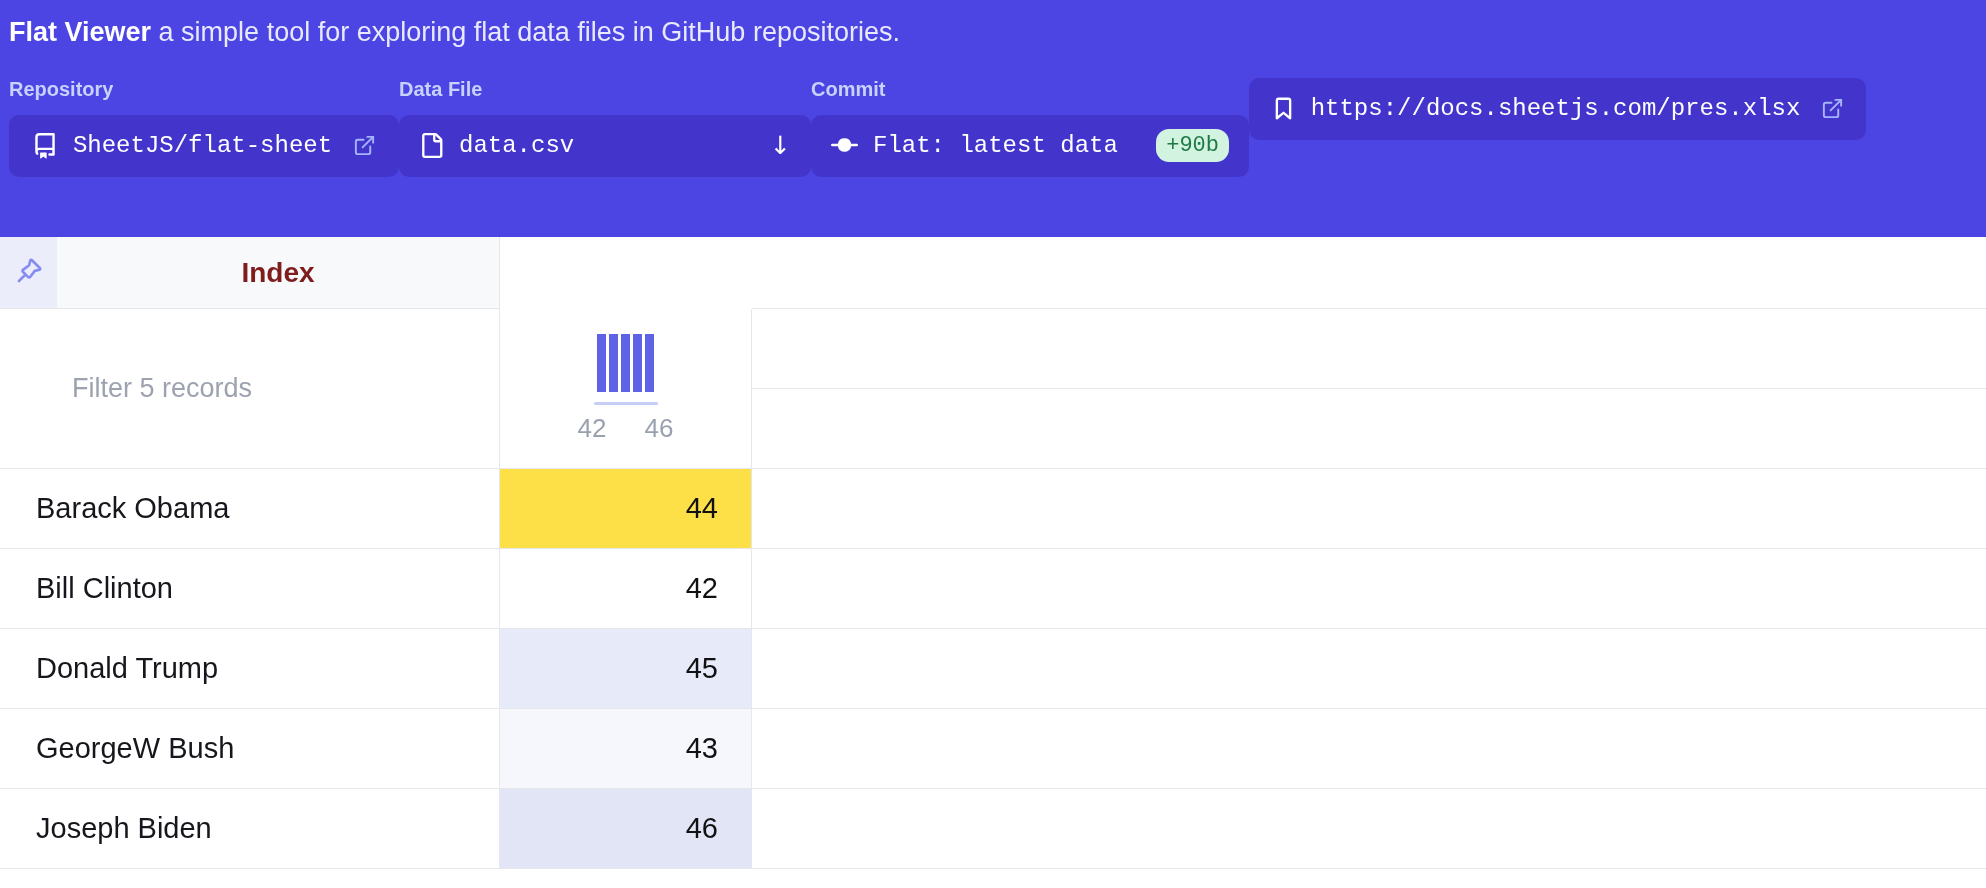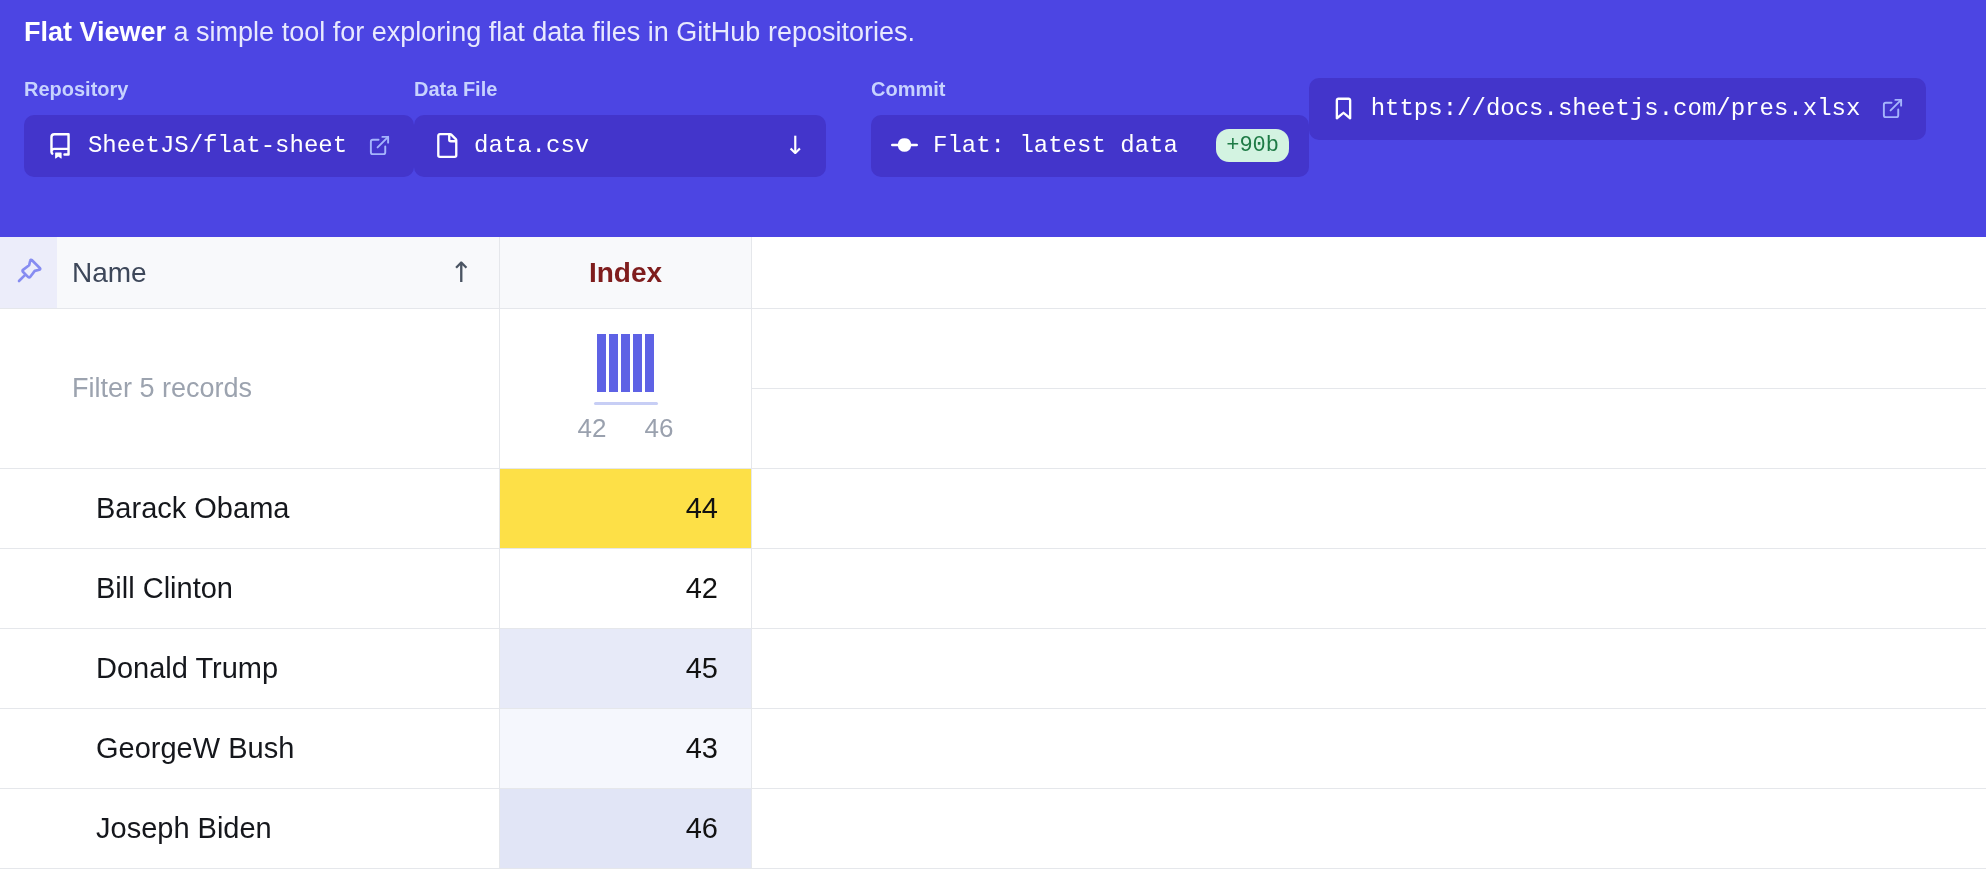--- a/index.html
+++ b/index.html
@@ -6,35 +6,35 @@
     --topbar-bg:#4C45E3; --button-bg:#4335CB; --label-text:#C7D2FE;
     --badge-bg:#D3F3E1; --badge-text:#1E7A45; --border:#E5E7EB;
     --header-cell-bg:#F8F9FB; --pin-cell-bg:#ECEDFA; --bar-color:#5E62E5;
   }
   *{box-sizing:border-box;}
   body{margin:0;}
   .page{width:1986px;height:888px;background:#fff;overflow:hidden;
         font-family:"Liberation Sans","DejaVu Sans",sans-serif;}
 
   
-  .topbar{height:237px;background:var(--topbar-bg);padding:0 24px;}
+  .topbar{height:237px;background:var(--topbar-bg);padding:0 9px;}
   .title-row{padding-top:16px;font-size:27px;color:#fff;line-height:1.25;}
   .title{font-weight:700;}
   .subtitle{font-weight:400;color:rgba(240,242,255,.95);}
   .controls{display:flex;margin-top:28px;}
   .control-label{font-size:20px;font-weight:600;color:var(--label-text);margin-bottom:14px;}
   .control-btn{width:100%;height:62px;background:var(--button-bg);border:none;border-radius:10px;
       display:flex;align-items:center;padding:0 20px;gap:15px;color:#fff;cursor:pointer;
       font-family:"Liberation Mono","DejaVu Sans Mono",monospace;font-size:24px;white-space:nowrap;justify-content:center;}
   .btn-icon{display:flex;align-items:center;color:#fff;flex:none;}
   .ext-icon{display:flex;align-items:center;color:#A5B4FC;margin-left:6px;flex:none;}
   .arrow-glyph{margin-left:auto;font-family:"DejaVu Sans",sans-serif;font-size:25px;color:#fff;}
   .badge{margin-left:auto;background:var(--badge-bg);color:var(--badge-text);
       font-size:22px;padding:4px 10px;border-radius:13px;}
-  .w-repo{width:390px;} .w-file{width:412px;} .w-commit{width:438px;margin-left:45px;} .w-source{width:617px;}
+  .w-repo{width:390px;} .w-file{width:412px;} .w-commit{width:438px;} .w-source{width:617px;}
 
   
   .main{display:flex;height:651px;}
   .grid{display:grid;grid-template-columns:57px 443px 252px;
         grid-template-rows:72px 160px repeat(5,80px);width:752px;flex:none;}
   .h-pin{background:var(--pin-cell-bg);border-bottom:1px solid var(--border);
         display:flex;align-items:center;justify-content:center;color:#868CF1;cursor:pointer;}
   .h-name{background:var(--header-cell-bg);border-bottom:1px solid var(--border);
         border-right:1px solid var(--border);display:flex;align-items:center;
         justify-content:space-between;padding:0 26px 0 15px;font-size:28px;color:#3D4759;
@@ -48,21 +48,21 @@
         padding:0 20px 0 72px;font-size:27px;color:#737373;}
   .f-filter input::placeholder{color:#9CA3AF;opacity:1;}
   .f-hist{border-bottom:1px solid var(--border);border-right:1px solid var(--border);
         display:flex;flex-direction:column;align-items:center;justify-content:center;cursor:pointer;}
   .bars{display:flex;gap:3px;align-items:flex-end;height:58px;}
   .bar{width:9px;background:var(--bar-color);}
   .hist-axis{width:64px;height:3px;background:#C7CEF5;border-radius:2px;margin-top:10px;}
   .hist-labels{width:96px;display:flex;justify-content:space-between;font-size:26px;
         color:#9AA1AE;margin-top:8px;}
   .c-name{grid-column:1/3;border-bottom:1px solid var(--border);border-right:1px solid var(--border);
-        display:flex;align-items:center;padding-left:96px;font-size:29px;color:#15171C;background:#fff;}
+        display:flex;align-items:center;padding-left:36px;font-size:29px;color:#15171C;background:#fff;}
   .c-index{border-bottom:1px solid var(--border);border-right:1px solid var(--border);
         display:flex;align-items:center;justify-content:flex-end;padding-right:33px;
         font-size:29px;color:#111;}
   .filler{flex:1;display:flex;flex-direction:column;background:#fff;}
   .filler-header{height:72px;border-bottom:1px solid var(--border);}
   .filler-row{height:80px;border-bottom:1px solid var(--border);}
 </style>
 </head>
 <body>
 
@@ -146,24 +146,20 @@
     <div class="grid" id="grid">
 
       <div class="h-pin">
         <span>
           <svg width="30" height="30" viewBox="0 0 24 24" fill="none" stroke="currentColor" stroke-width="2.1" stroke-linejoin="round" stroke-linecap="round">
               <path d="M14.2 3.2 L20.8 9.8 C21.2 10.2 21 10.9 20.4 11 L16.6 11.9 L12.9 16.8 C12.5 17.3 11.8 17.3 11.4 16.9 L7.1 12.6 C6.7 12.2 6.7 11.5 7.2 11.1 L12.1 7.4 L13 3.6 C13.1 3 13.8 2.8 14.2 3.2 Z"></path>
               <path d="M8.5 15.5 L4 20"></path>
             </svg>
         </span>
       </div>
-      <div class="h-name">
-        <span>Name</span>
-        <span class="sort-glyph">↑</span>
-      </div>
       <div class="h-index">
         <span>Index</span>
       </div>
 
       <div class="f-filter">
         <input type="text" value="" placeholder="Filter 5 records" style="">
       </div>
       <div class="f-hist">
         <div class="bars" id="bars">
             <div class="bar" style="height: 100%;"></div>

